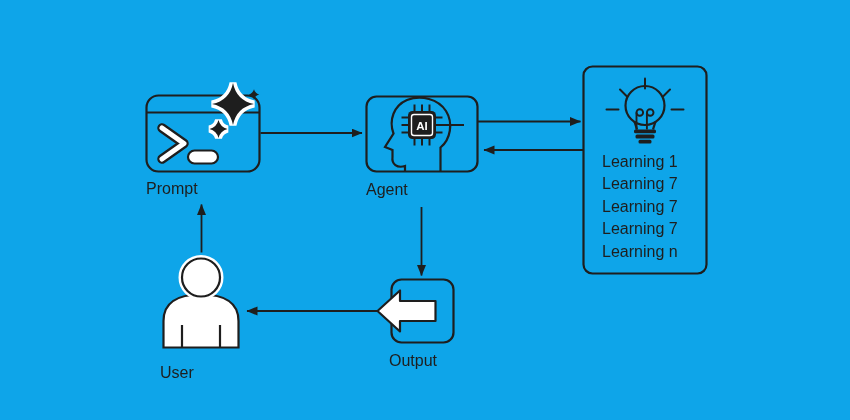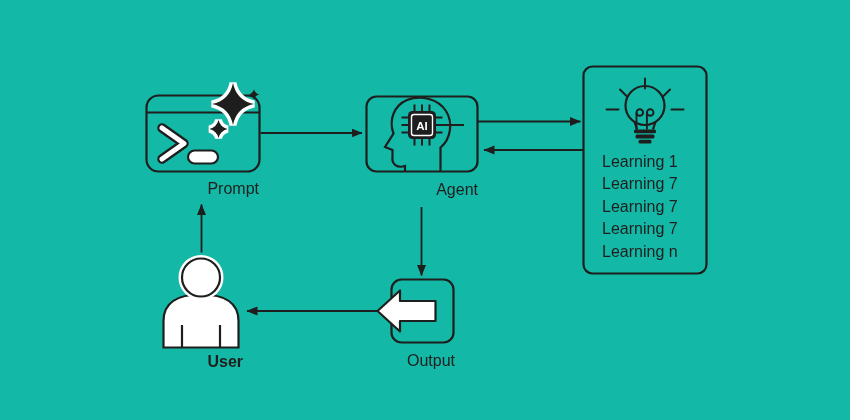--- a/index.html
+++ b/index.html
@@ -1,19 +1,19 @@
 <!DOCTYPE html>
 <html><head>
 <meta charset="utf-8">
 <style>
   html,body{margin:0;padding:0;background:#ffffff;}
-  .stage{position:relative;width:850px;height:420px;background:#14b8a6;overflow:hidden;
+  .stage{position:relative;width:850px;height:420px;background:#0ea5e9;overflow:hidden;
          font-family:"Liberation Sans",sans-serif;}
   .gfx{position:absolute;left:0;top:0;}
-  .label{position:absolute;font-size:16px;line-height:18px;color:#1e1e1e;text-align:right;
+  .label{position:absolute;font-size:16px;line-height:18px;color:#1e1e1e;text-align:left;
          font-family:"Liberation Sans",sans-serif;}
   .learning-list{position:absolute;left:602px;top:151px;font-size:16px;line-height:22.4px;
          color:#1e1e1e;text-align:right;font-family:"Liberation Sans",sans-serif;}
   .o{fill:none;stroke:#1e1e1e;stroke-width:2.2;}
   .arrow{fill:none;stroke:#1e1e1e;stroke-width:1.8;}
   .filled{fill:#1e1e1e;stroke:none;}
   .halo{fill:#ffffff;stroke:#ffffff;stroke-width:7;}
 </style>
 </head>
 <body>
@@ -123,21 +123,21 @@
       <line class="arrow" x1="379" y1="311" x2="247" y2="311" marker-end="url(#ah)"></line>
     </g>
     <g>
       <line class="arrow" x1="201.5" y1="252.5" x2="201.5" y2="204.5" marker-end="url(#ah)"></line>
     </g>
   </svg>
 
   <div class="label" style="left:146px;top:180px;width:113px;">Prompt</div>
   <div class="label" style="left:366px;top:181px;width:112px;">Agent</div>
   <div class="label" style="left:389px;top:352px;width:66px;">Output</div>
-  <div class="label" style="left:160px;top:353px;width:83px;font-weight:bold;">User</div>
+  <div class="label" style="left:160px;top:364px;width:83px;">User</div>
 
   <div class="learning-list">
     <div>Learning 1</div>
     <div>Learning 7</div>
     <div>Learning 7</div>
     <div>Learning 7</div>
     <div>Learning n</div>
   </div>
 
 </div>

